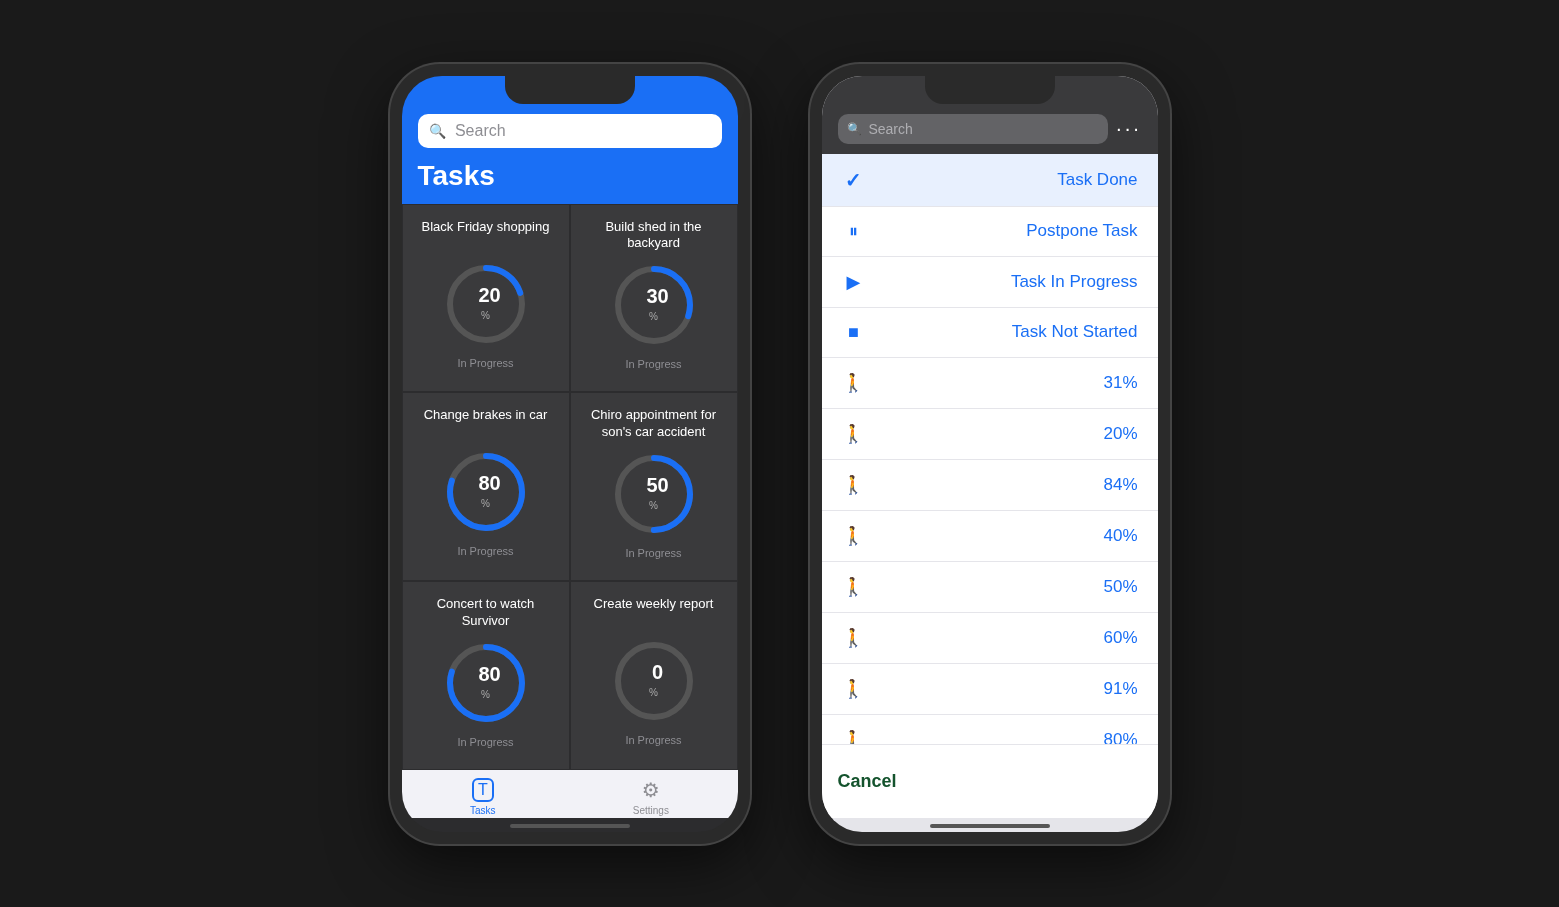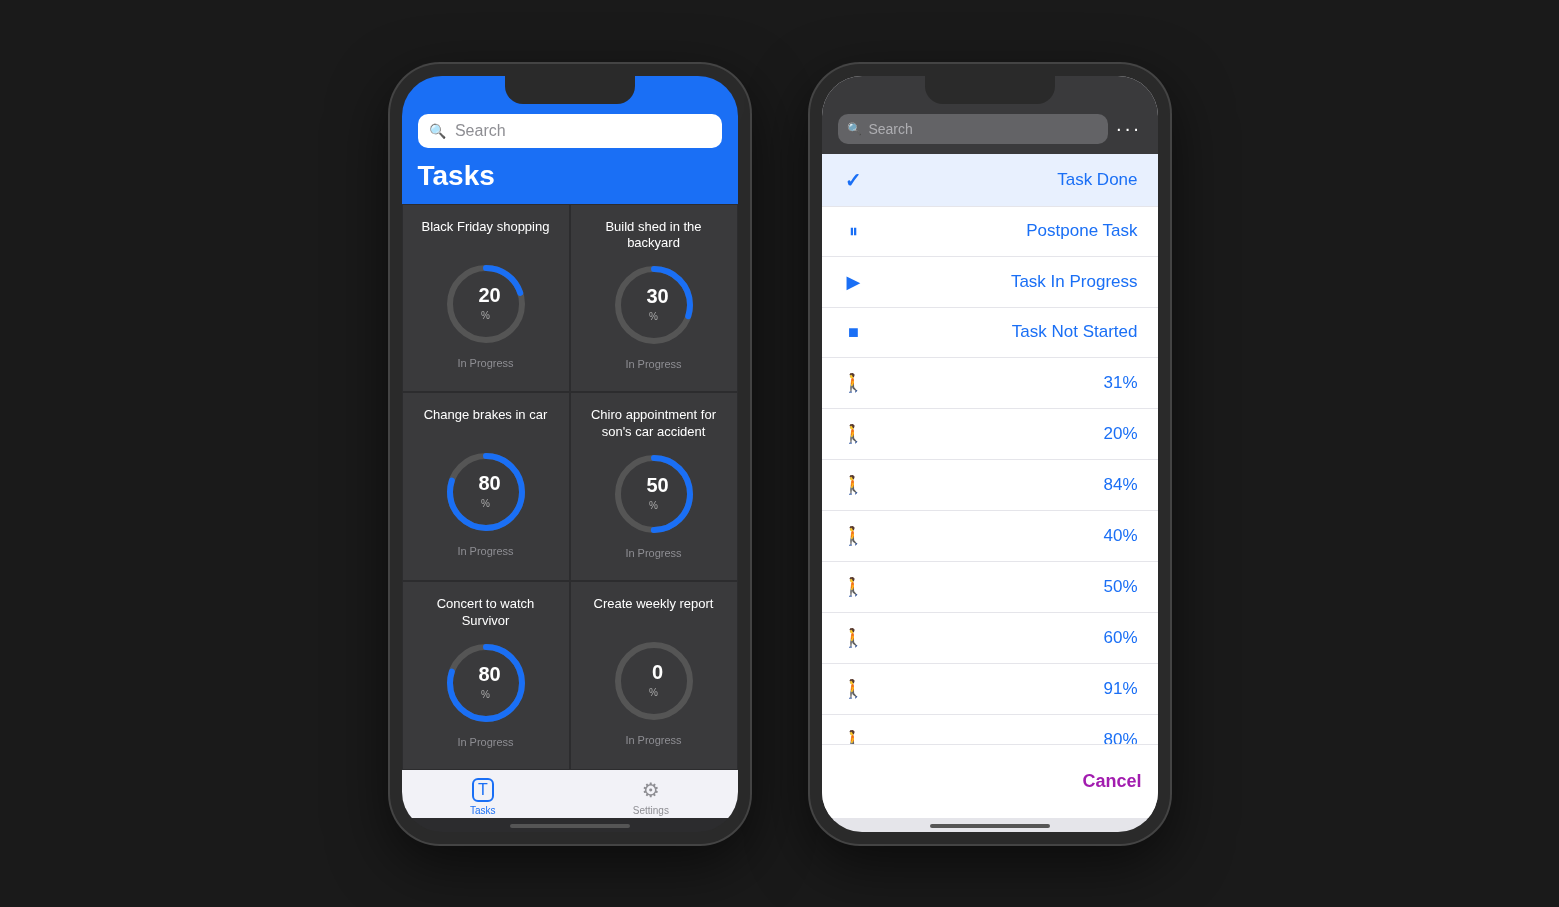--- a/index.html
+++ b/index.html
@@ -297,22 +297,22 @@
 
     .action-cancel {
       background: white;
       padding: 16px;
       flex-shrink: 0;
       border-top: 1px solid #e5e5ea;
     }
 
     .cancel-btn {
       width: 100%;
-      text-align: right;
-      color: #a21caf;
+      text-align: left;
+      color: #14532d;
       font-size: 18px;
       font-weight: 600;
       padding: 10px 0;
       cursor: pointer;
     }
   </style>
 </head>
 <body>
 
 <div class="phone phone-left">

